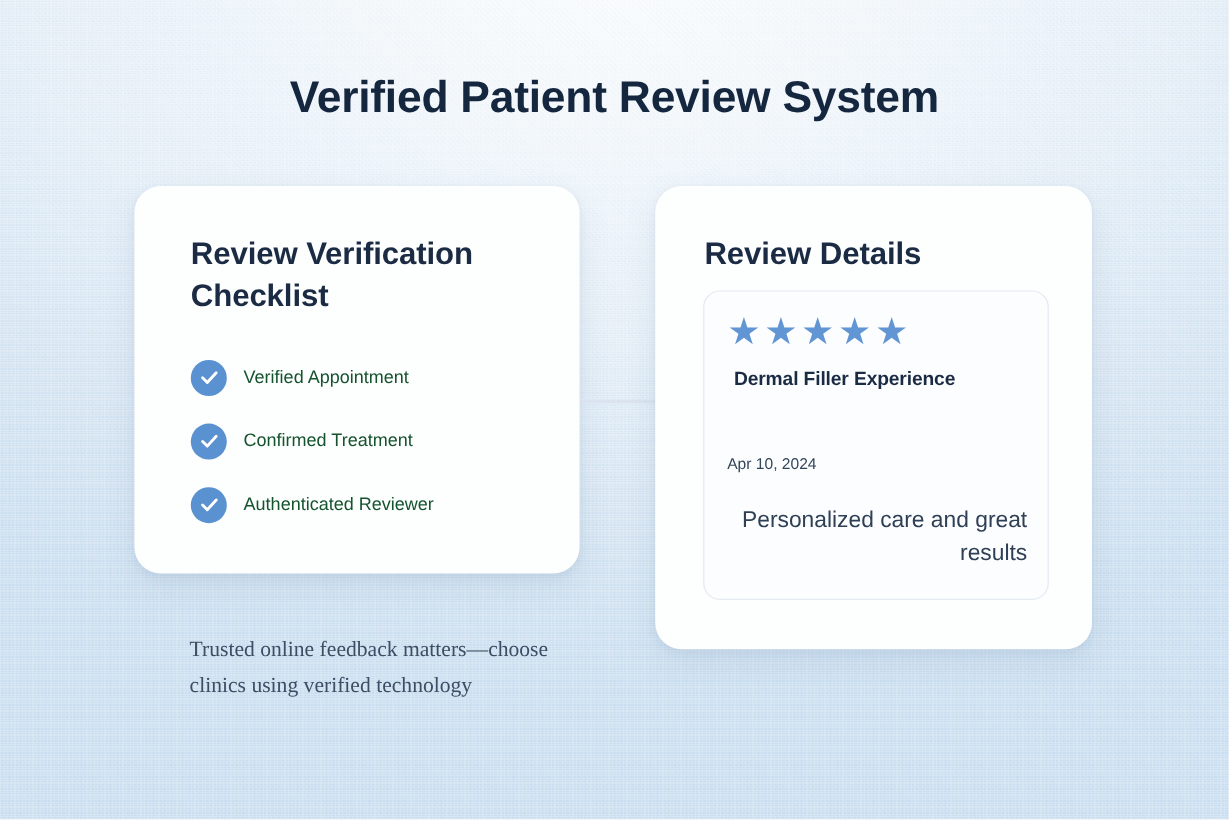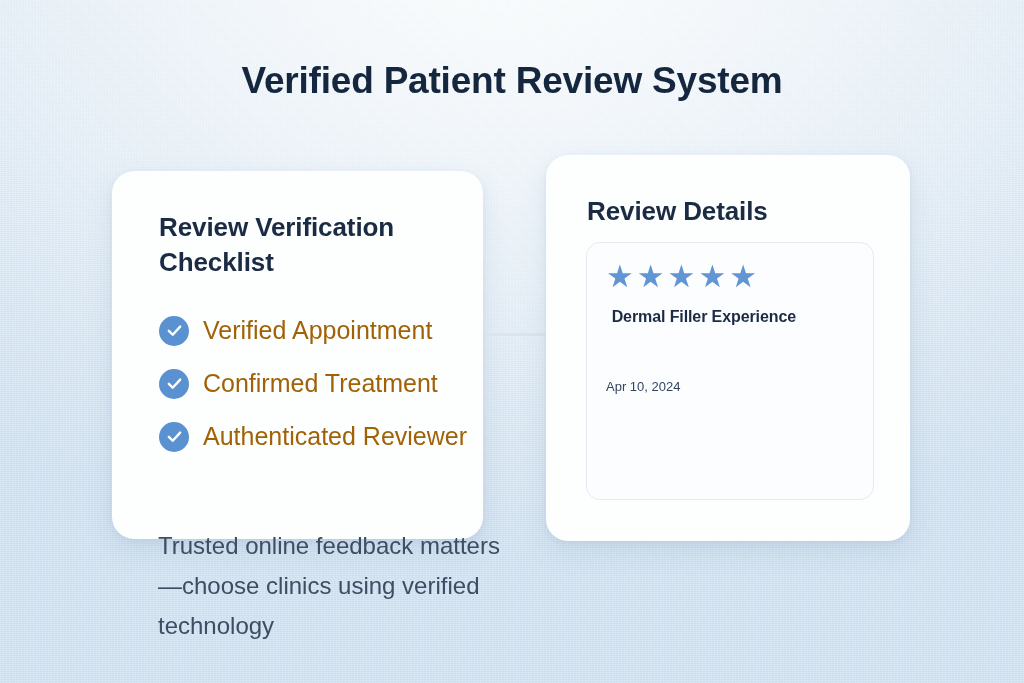--- a/index.html
+++ b/index.html
@@ -41,21 +41,21 @@
   }
 
   
   .card {
     position:absolute;
     background:#fdfefe;
     border-radius:22px;
     box-shadow:0 10px 26px rgba(110,140,175,.15), 0 2px 6px rgba(110,140,175,.10);
   }
 
-  #checklist-card { left:112px; top:171px; width:371px; height:368px; }
+  #checklist-card { left:112px; top:155px; width:371px; height:323px; }
   #details-card   { left:546px; top:155px; width:364px; height:386px;text-align:right; }
 
   .card-heading {
     position:absolute;
     font-size:26px;
     font-weight:bold;
     color:#1b2b44;
     line-height:1.33;
     letter-spacing:-.1px;
   }
@@ -75,22 +75,22 @@
     flex:0 0 30px;
     border-radius:50%;
     background:#5a91d0;
     display:flex;
     align-items:center;
     justify-content:center;
   }
   .check-icon svg { display:block; }
   .check-label {
     margin-left:14px;
-    font-size:25px;
-    color:#a16207;
+    font-size:15px;
+    color:#14532d;
     white-space:nowrap;
   }
 
   
   #connector {
     position:absolute;
     left:485px; top:333px;
     width:83px; height:3px;
     background:#dbe4ee;
     border-radius:2px;
@@ -148,23 +148,24 @@
     font-size:19px;
     color:#2e3f56;
     line-height:1.47;
   }
 
   
   #caption {
     position:absolute;
     left:158px; top:526px;
     width:350px;
-    font-size:24px;
+    font-size:18px;
     color:#3c4d64;
     line-height:1.67;
+    font-family:Liberation Serif, serif;
   }
 </style>
 </head>
 <body>
 
 <div id="stage">
 
   <div id="noise"></div>
 
   <div id="title">Verified Patient Review System</div>
@@ -215,19 +216,20 @@
       <div id="stars">
         <span class="star">★</span>
         <span class="star">★</span>
         <span class="star">★</span>
         <span class="star">★</span>
         <span class="star">★</span>
       </div>
 
       <div id="review-title">Dermal Filler Experience</div>
       <div id="review-date">Apr 10, 2024</div>
+      <div id="review-body">Personalized care and great results</div>
 
     </div>
   </div>
 
   <div id="caption">Trusted online feedback matters—choose clinics using verified technology</div>
 
 </div>
 
 </body></html>

